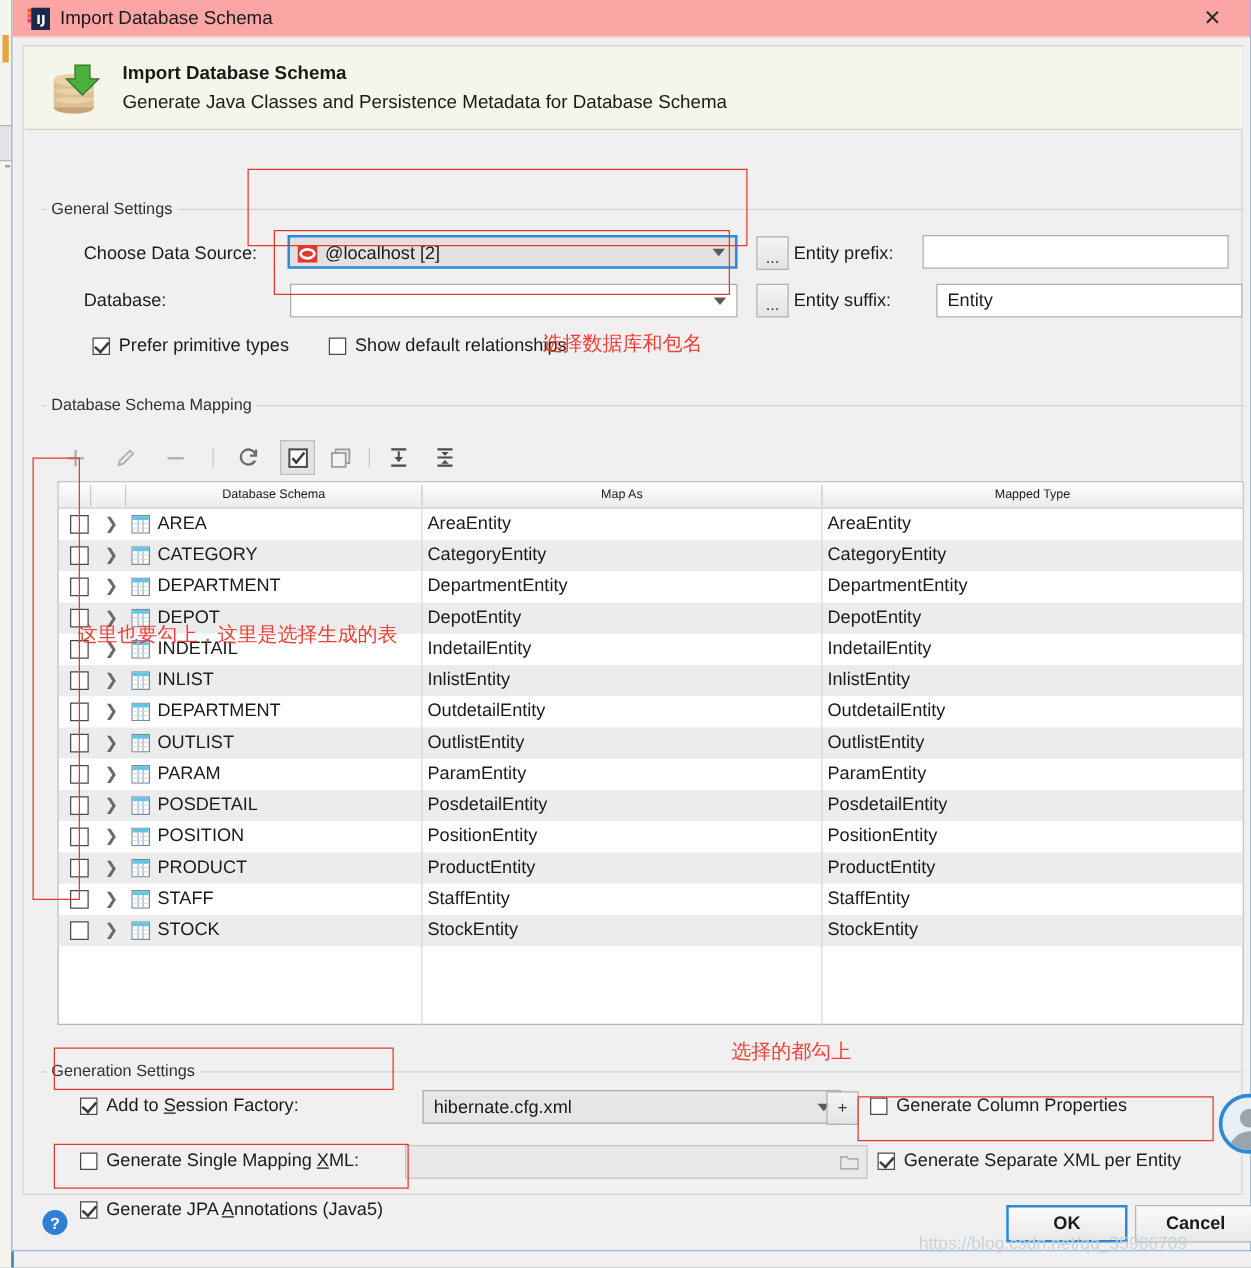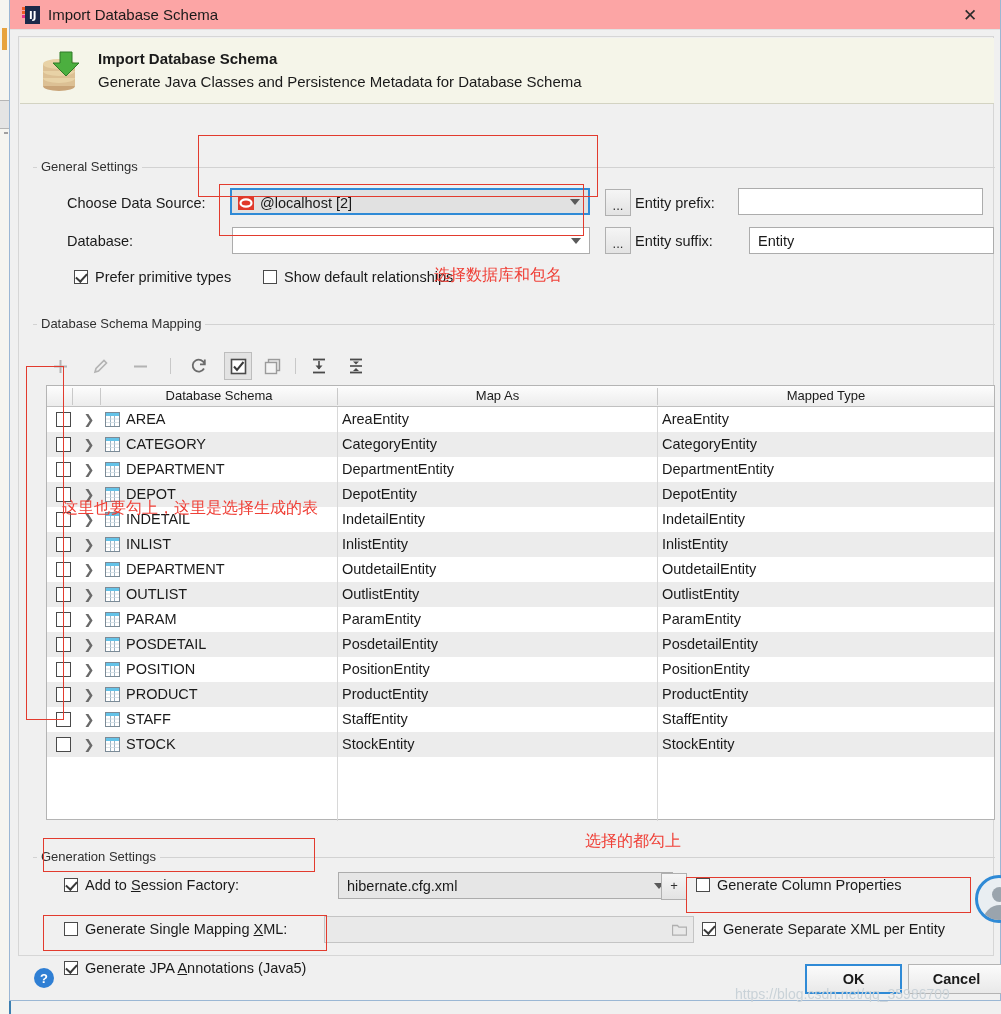--- a/index.html
+++ b/index.html
@@ -138,21 +138,21 @@
     position:absolute; left:27px; top:348px; width:949px; height:435px;
     background:#ffffff; border:1px solid #b4b4b4;
   }
   #tbl-head {
     position:absolute; left:0; top:0; width:947px; height:21px;
     background: linear-gradient(#fdfdfd,#ececec);
     border-bottom:1px solid #c0c0c0;
   }
   .th {
     position:absolute; top:0; height:20px; line-height:20px;
-    font-size:13px; color:#1a1a1a; text-align:center;
+    font-size:10px; color:#1a1a1a; text-align:center;
   }
   .th-div { position:absolute; top:2px; width:1px; height:17px; background:#c9c9c9; }
   .trow { position:absolute; left:0; width:947px; height:25px; }
   .trow.odd { background:#ffffff; }
   .trow.even { background:#ececec; }
   .r-chk {
     position:absolute; left:9px; top:5px; width:15px; height:15px;
     border:1px solid #4a4a4a; background:#fff;
   }
   .r-exp {

